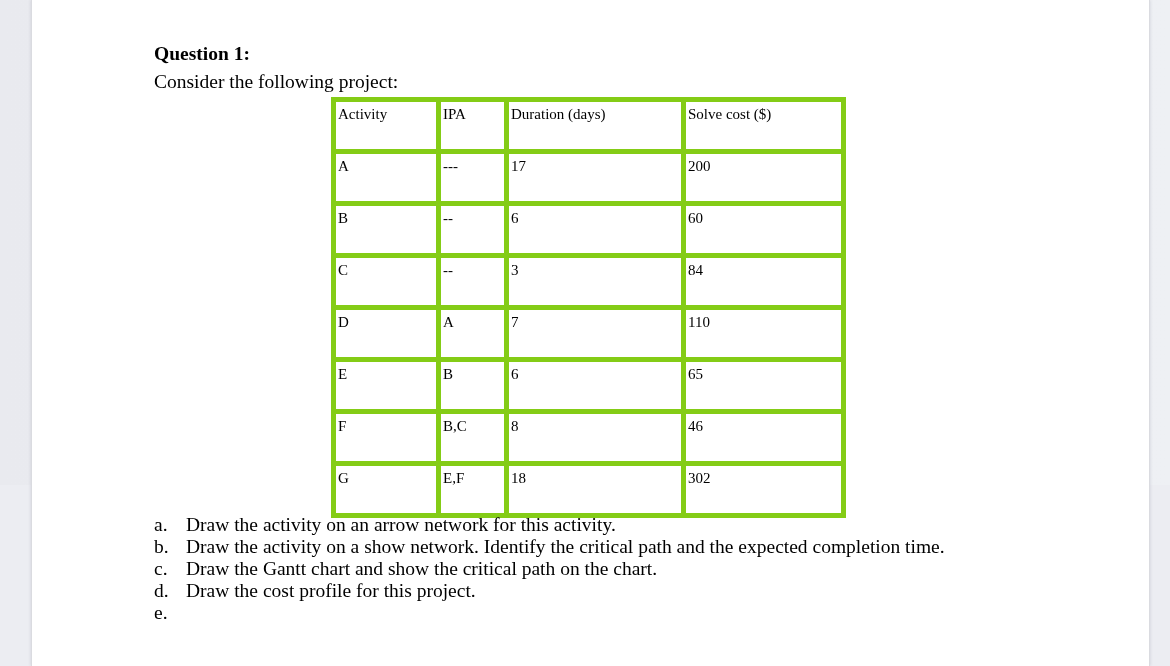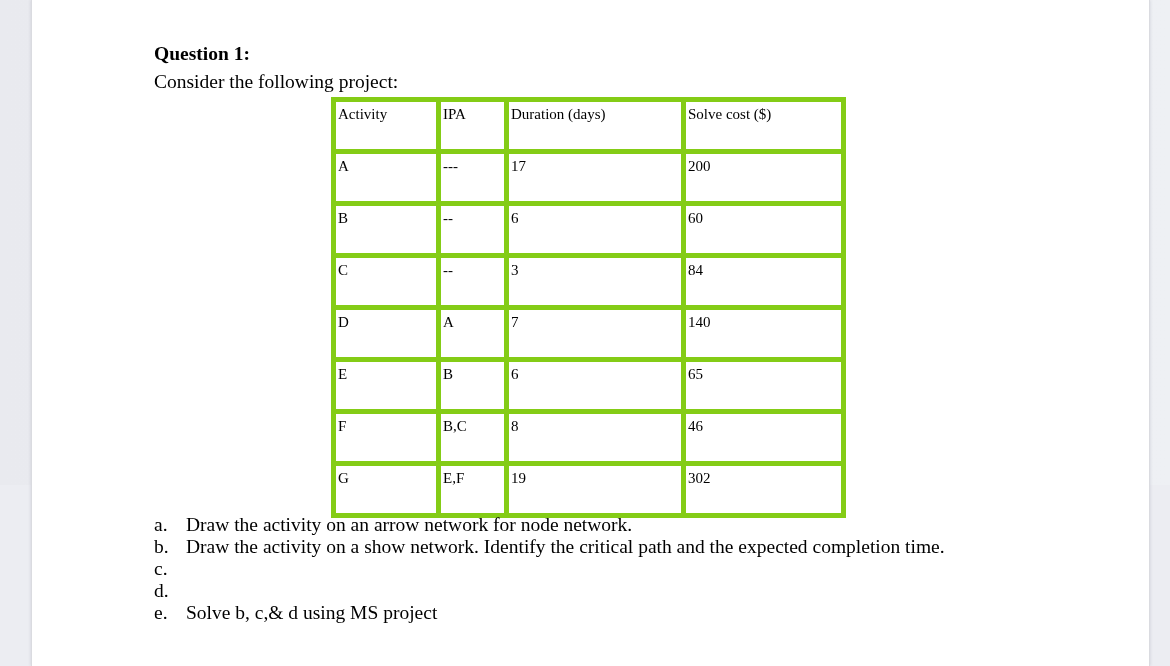--- a/index.html
+++ b/index.html
@@ -127,58 +127,59 @@
         <tr>
           <td>C</td>
           <td>--</td>
           <td>3</td>
           <td>84</td>
         </tr>
         <tr>
           <td>D</td>
           <td>A</td>
           <td>7</td>
-          <td>140</td>
+          <td>110</td>
         </tr>
         <tr>
           <td>E</td>
           <td>B</td>
           <td>6</td>
           <td>65</td>
         </tr>
         <tr>
           <td>F</td>
           <td>B,C</td>
           <td>8</td>
           <td>46</td>
         </tr>
         <tr>
           <td>G</td>
           <td>E,F</td>
-          <td>19</td>
+          <td>18</td>
           <td>302</td>
         </tr>
       </tbody>
     </table>
 
     <div class="tasks-list">
       <div class="task-item">
         <span class="task-marker">a.</span>
-        <span class="task-text">Draw the activity on an arrow network for node network.</span>
+        <span class="task-text">Draw the activity on an arrow network for this activity.</span>
       </div>
       <div class="task-item">
         <span class="task-marker">b.</span>
         <span class="task-text">Draw the activity on a show network. Identify the critical path and the expected completion time.</span>
       </div>
       <div class="task-item">
         <span class="task-marker">c.</span>
+        <span class="task-text">Draw the Gantt chart and show the critical path on the chart.</span>
       </div>
       <div class="task-item">
         <span class="task-marker">d.</span>
+        <span class="task-text">Draw the cost profile for this project.</span>
       </div>
       <div class="task-item">
         <span class="task-marker">e.</span>
-        <span class="task-text">Solve b, c,&amp; d using MS project</span>
       </div>
     </div>
 
   </div>
 </div>
 
 </body></html>

